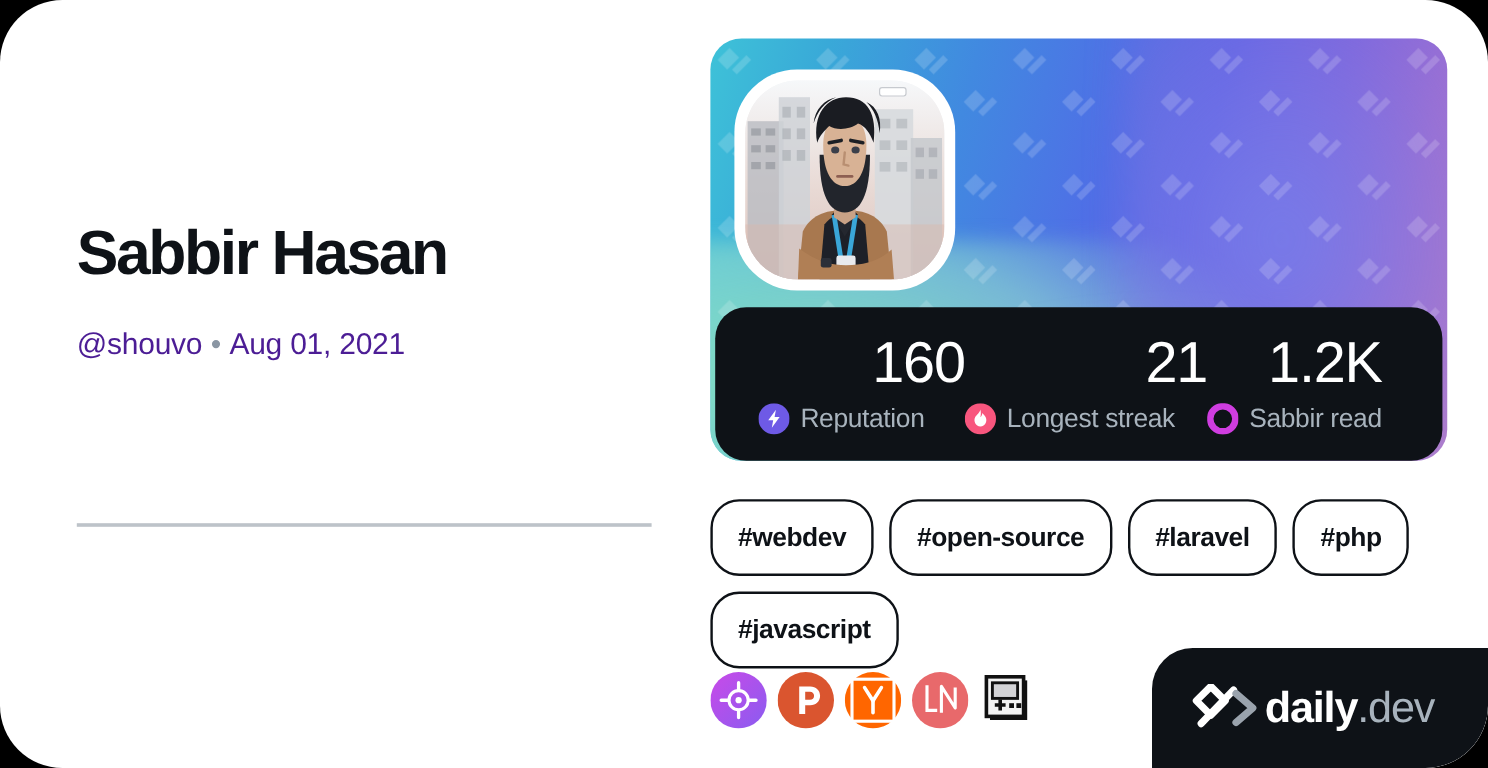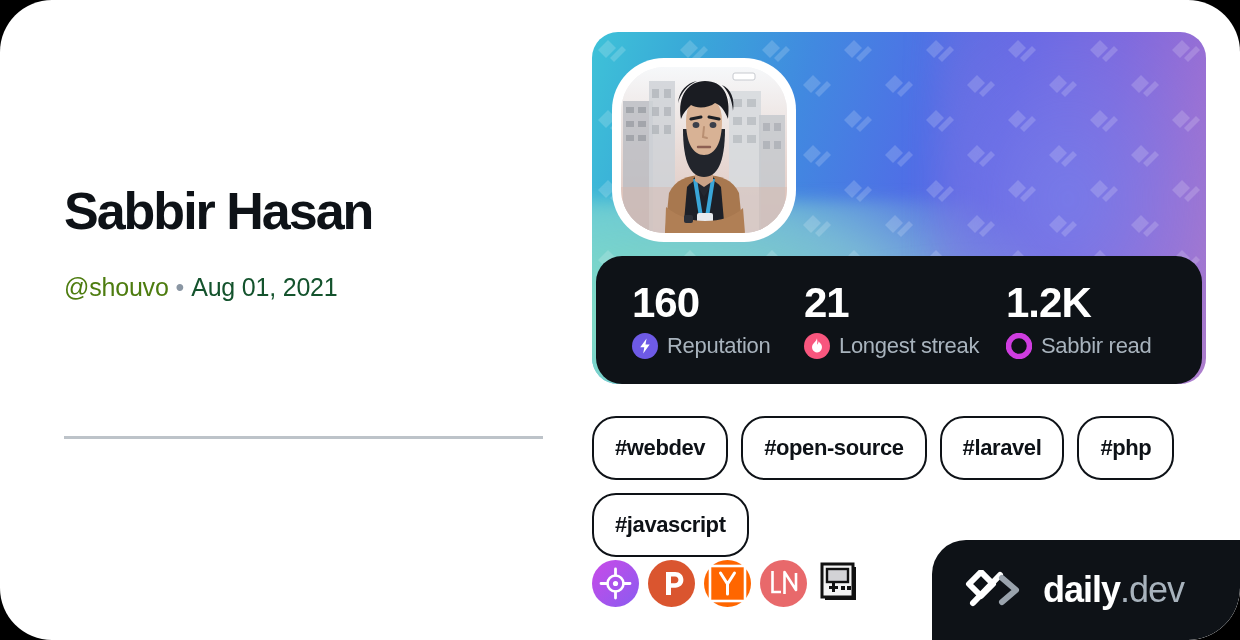--- a/index.html
+++ b/index.html
@@ -32,23 +32,23 @@
     max-width:470px;
     word-break:break-word;
   }
   #handle-row {
     margin-top:36px;
     font-size:25px;
     color:#8a96a3;
     letter-spacing:-0.2px;
     white-space:nowrap;
   }
-  #handle-row .username { color:#4d7c0f; }
+  #handle-row .username { color:#4c1d95; }
   #handle-row .dot { margin:0 7px; }
-  #handle-row .joined { color:#14532d; }
+  #handle-row .joined { color:#4c1d95; }
   #divider {
     position:absolute; left:64px; top:436px;
     width:479px; height:3px;
     background:#bdc3c9;
   }
 
   
   #cover {
     position:absolute; left:592px; top:32px;
     width:614px; height:352px;
@@ -114,23 +114,24 @@
     border-radius:26px;
     display:flex;
     align-items:center;
     padding:0 36px;
   }
   .stat { display:flex; flex-direction:column; justify-content:center; }
   .stat.s0 { width:172px; }
   .stat.s1 { width:202px; }
   .stat.s2 { width:auto; }
   .stat-value {
-    font-size:42px; font-weight:bold; color:#ffffff;
+    font-size:48px; font-weight:normal; color:#ffffff;
     line-height:1; letter-spacing:-1px;
     margin-bottom:9px;
+    text-align:right;
   }
   .stat-label-row {
     display:flex; align-items:center; gap:9px;
   }
   .stat-label {
     font-size:22px; color:#a8b3bd; letter-spacing:-0.3px;
     white-space:nowrap;
   }
   .stat-icon { width:26px; height:26px; flex:0 0 26px; }
   .stat-icon svg { display:block; width:26px; height:26px; }
@@ -158,27 +159,26 @@
   #badges {
     position:absolute; left:592px; top:560px;
     display:flex; align-items:center; gap:9px;
   }
   .badge { width:47px; height:47px; flex:0 0 47px; }
   .badge svg { display:block; width:47px; height:47px; }
 
   
   #logo-plate {
     position:absolute; right:0; bottom:0;
-    width:308px; height:100px;
+    width:280px; height:100px;
     background:#0e1217;
     border-top-left-radius:34px;
     border-bottom-right-radius:52px;
     display:flex; align-items:center;
     padding-left:28px;
-    gap:17px;
   }
   #logo-mark { width:66px; height:40px; flex:0 0 66px; }
   #logo-mark svg { display:block; width:66px; height:40px; }
   #logo-text {
     font-size:36px; font-weight:bold; letter-spacing:-1px;
     display:flex; align-items:baseline;
   }
   #logo-text .w1 { color:#ffffff; }
   #logo-text .w2 { color:#a8b3bd; font-weight:normal; }
 </style>

